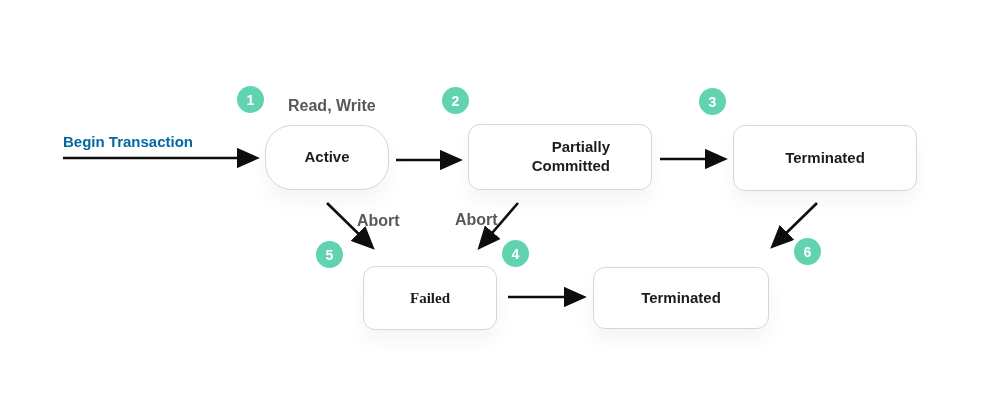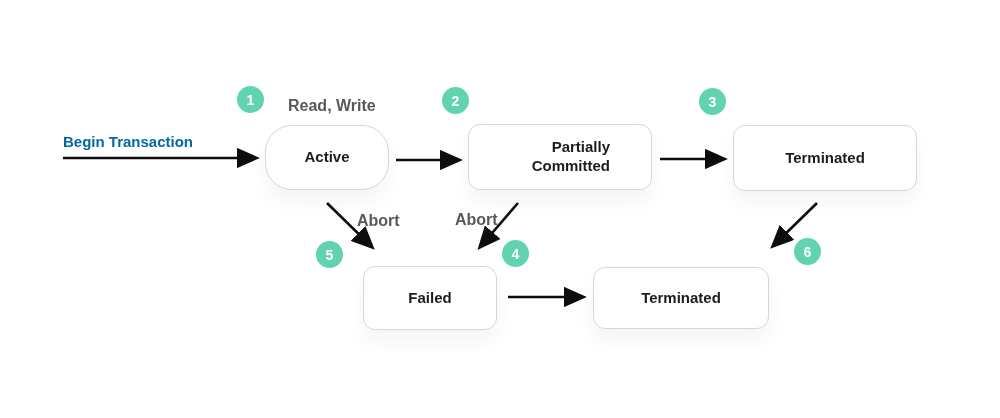--- a/index.html
+++ b/index.html
@@ -33,21 +33,21 @@
     color: #1c1c1c;
     font-weight: bold;
     font-size: 15px;
     text-align: center;
     line-height: 1.25;
   }
   .box-active            { left: 265px; top: 125px; width: 122px; height: 63px; border-radius: 27px; }
   .box-partially         { left: 468px; top: 124px; width: 182px; height: 64px; }
   .box-partially .state-label { max-width: 100px; text-align: right; }
   .box-committed         { left: 733px; top: 125px; width: 182px; height: 64px; }
-  .box-failed            { left: 363px; top: 266px; width: 132px; height: 62px; }
+  .box-failed            { left: 363px; top: 266px; width: 132px; height: 62px; font-family: Liberation Serif, serif; }
   .box-terminated        { left: 593px; top: 267px; width: 174px; height: 60px; }
 
   .badge {
     position: absolute;
     width: 27px; height: 27px;
     border-radius: 50%;
     background: #61d3b0;
     color: #ffffff;
     font-size: 14px;
     font-weight: bold;

